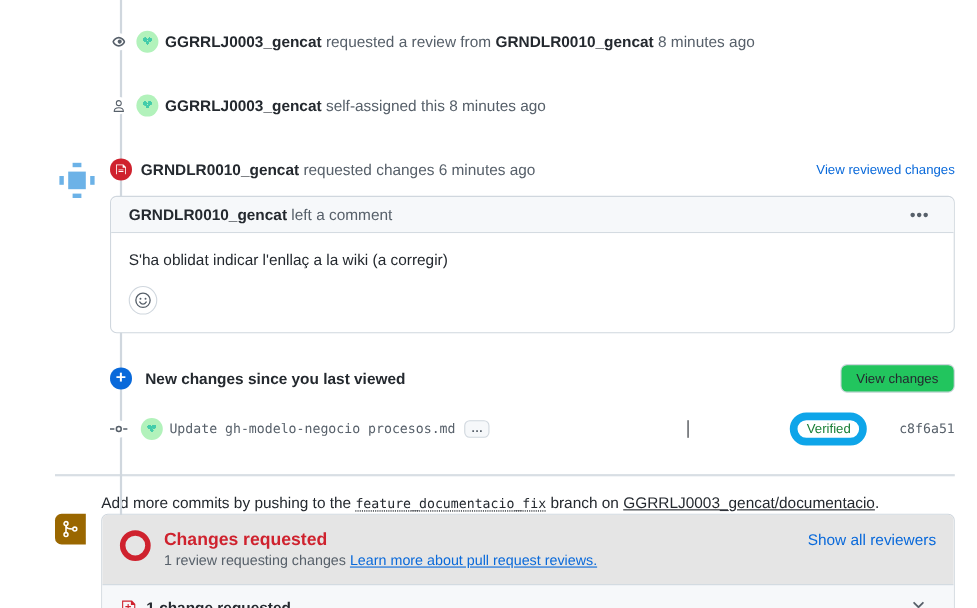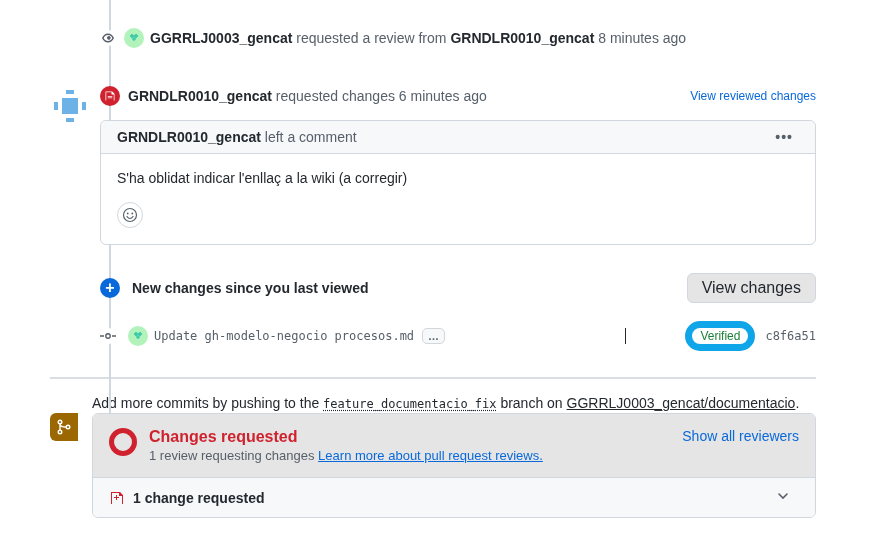--- a/index.html
+++ b/index.html
@@ -1,17 +1,17 @@
 <!DOCTYPE html>
 <html><head>
 <meta charset="utf-8">
 <style>
 * { box-sizing: border-box; margin: 0; padding: 0; }
 body { font-family: -apple-system, BlinkMacSystemFont, "Segoe UI", Helvetica, Arial, sans-serif; font-size: 14px; color: #24292f; background: #fff; }
-.container { width: 888px; height: 553px; position: relative; padding: 20px 72px 0 50px; }
+.container { width: 888px; height: 553px; position: relative; padding: 20px 20px 0 50px; }
 .timeline { position: relative; margin-left: 50px; }
 .timeline-line { position: absolute; left: 9px; top: -20px; bottom: 0; width: 2px; background: #d0d7de; z-index: 0; }
 .tl-item { position: relative; display: flex; align-items: center; padding: 8px 0; z-index: 1; }
 .tl-badge { width: 16px; height: 16px; display: flex; align-items: center; justify-content: center; background: #fff; border: 2px solid #fff; border-radius: 50%; margin-right: 8px; flex-shrink: 0; position: relative; z-index: 2; }
 .tl-badge svg { width: 16px; height: 16px; fill: #57606a; }
 .avatar-mini { width: 20px; height: 20px; border-radius: 50%; background: #b2f2bb; margin-right: 6px; flex-shrink: 0; display: flex; align-items: center; justify-content: center; }
 .avatar-mini::before { content: ""; width: 10px; height: 10px; background: radial-gradient(circle at 30% 30%, #4ca 20%, transparent 21%), radial-gradient(circle at 70% 30%, #4ca 20%, transparent 21%), radial-gradient(circle at 50% 60%, #4ca 20%, transparent 21%); }
 .user-strong { font-weight: 600; color: #24292f; }
 .muted { color: #57606a; }
 .review-block { margin-top: 20px; position: relative; }
@@ -30,28 +30,28 @@
 .comment-card { margin-top: 14px; border: 1px solid #d0d7de; border-radius: 6px; background: #fff; }
 .comment-head { background: #f6f8fa; border-bottom: 1px solid #d0d7de; padding: 8px 16px; display: flex; align-items: center; border-radius: 6px 6px 0 0; }
 .comment-body { padding: 16px; }
 .comment-react { padding: 0 16px 16px; }
 .react-btn { width: 26px; height: 26px; border: 1px solid #d0d7de; border-radius: 50%; background: #fff; display: flex; align-items: center; justify-content: center; cursor: pointer; }
 .react-btn svg { width: 16px; height: 16px; fill: #57606a; }
 .kebab { margin-left: auto; color: #57606a; cursor: pointer; padding: 0 6px; font-weight: bold; letter-spacing: 1px; }
 .new-changes-row { display: flex; align-items: center; margin-top: 28px; position: relative; z-index:2;}
 .plus-badge { width: 20px; height: 20px; border-radius: 50%; background: #0969da; color: #fff; display: flex; align-items: center; justify-content: center; font-weight: bold; font-size: 16px; margin-right: 12px; z-index:2; position:relative;}
 .new-changes-text { font-weight: 600; }
-.btn { border: 1px solid #d0d7de; border-radius: 6px; background: #e5e5e5; padding: 5px 14px; font-size: 16px; cursor: pointer; color: #24292f; }
+.btn { border: 1px solid #d0d7de; border-radius: 6px; background: #22c55e; padding: 5px 14px; font-size: 12px; cursor: pointer; color: #24292f; }
 .commit-row { display: flex; align-items: center; margin-top: 12px; padding: 6px 0; position: relative; z-index:2;}
 .commit-dot { width: 16px; height: 16px; display: flex; align-items: center; justify-content: center; background: #fff; border-radius: 50%; z-index:2; margin-right: 12px; position:relative;}
 .commit-dot svg { width: 16px; height: 16px; fill: #57606a; }
 .commit-msg { color: #57606a; font-size: 12px; font-family: ui-monospace, SFMono-Regular, Consolas, monospace; }
 .ellip-btn { border: 1px solid #d0d7de; border-radius: 5px; background: #f6f8fa; padding: 0 5px; font-size: 11px; color: #57606a; margin-left: 8px; cursor: pointer; line-height: 14px; font-weight:bold;}
 .verified { border: 7px solid #0ea5e9; color: #1a7f37; border-radius: 2em; padding: 1px 8px; font-size: 12px; margin-left: auto; }
-.sha { font-family: ui-monospace, SFMono-Regular, Consolas, monospace; font-size: 12px; color: #57606a; margin-left: 10px; }
+.sha { font-family: ui-monospace, SFMono-Regular, Consolas, monospace; font-size: 12px; color: #57606a; margin-left: 29px; }
 .separator { border: none; border-top: 2px solid #d8dee4; margin: 20px 0 16px -50px; width: calc(100% + 50px); }
 .push-hint { font-size: 14px; color: #24292f; margin-left: -8px; margin-bottom: 2px; }
 .code-txt { font-family: ui-monospace, SFMono-Regular, Consolas, monospace; font-size: 12px; text-decoration: underline dotted; text-underline-offset: 2px; }
 .link-u { text-decoration: underline; cursor: pointer; }
 .merge-side { position: absolute; left: 50px; width: 28px; height: 28px; background: #9a6700; border-radius: 6px 0 0 6px; display: flex; align-items: center; justify-content: center; }
 .merge-side svg { fill: #fff; width: 16px; height: 16px; }
 .status-panel { margin-left: -8px; border: 1px solid #d0d7de; border-radius: 6px; overflow: hidden; }
 .status-head { display: flex; align-items: flex-start; padding: 14px 16px; background: #e5e5e5; }
 .ring { width: 28px; height: 28px; border: 5px solid #cf222e; border-radius: 50%; margin-right: 12px; flex-shrink: 0; }
 .status-title { color: #cf222e; font-weight: 600; font-size: 16px; }
@@ -80,20 +80,33 @@
       </span>
       <span class="avatar-mini"></span>
       <span>
         <span class="user-strong">GGRRLJ0003_gencat</span>
         <span class="muted">requested a review from</span>
         <span class="user-strong">GRNDLR0010_gencat</span>
         <span class="muted">8 minutes ago</span>
       </span>
     </div>
 
+    <div class="tl-item" style="margin-top:22px">
+      <span class="tl-badge">
+        <svg viewBox="0 0 16 16">
+            <path d="M8 8a3 3 0 100-6 3 3 0 000 6zm-5.5 6.5c0-2.5 2.5-4 5.5-4s5.5 1.5 5.5 4v.5h-11v-.5z" fill="none" stroke="#57606a" stroke-width="1.3"></path>
+          </svg>
+      </span>
+      <span class="avatar-mini"></span>
+      <span>
+        <span class="user-strong">GGRRLJ0003_gencat</span>
+        <span class="muted">self-assigned this</span>
+        <span class="muted">8 minutes ago</span>
+      </span>
+    </div>
 
     <div class="review-block" style="margin-top:30px">
       <div class="review-avatar-lg">
           <div class="pixel-avatar"></div>
         </div>
       <div class="review-header">
         <span class="req-badge">
           <svg viewBox="0 0 16 16">
               <path d="M2 2h9l3 3v9H2V2zm1 1v11h10V6h-3V3H3zm2 5h6v1H5V8zm0 2h6v1H5v-1z"></path>
             </svg>

